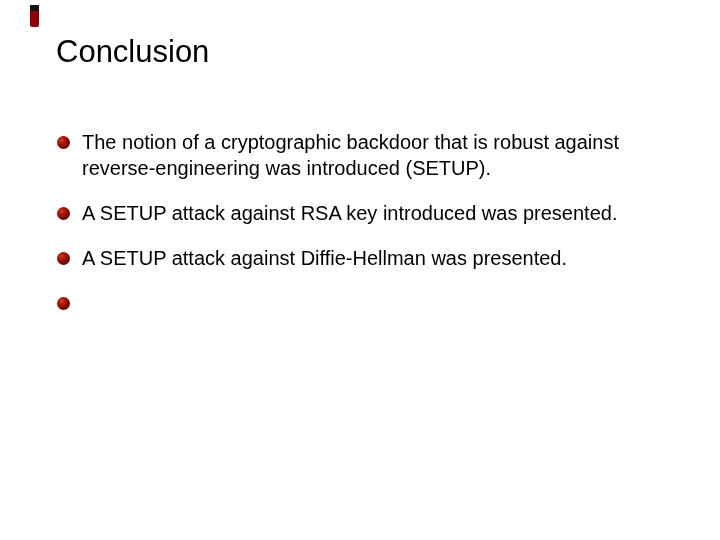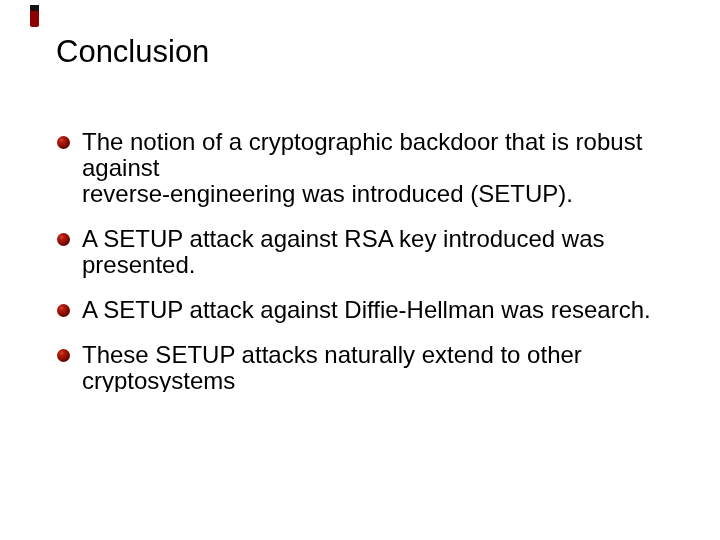--- a/index.html
+++ b/index.html
@@ -58,21 +58,21 @@
     flex: 0 0 13px;
     width: 13px;
     height: 13px;
     margin-top: 7px;
     border-radius: 50%;
     background: radial-gradient(circle at 35% 32%,
       #d4452e 0%, #b01a0a 22%, #8e0f05 48%, #5a0301 74%, #2e0000 100%);
   }
   .bullet-text {
     margin-left: 12px;
-    font-size: 24px;
+    font-size: 20px;
     line-height: 26px;
     white-space: pre-line;
   }
 </style>
 </head>
 <body>
 
 <div class="slide">
 
   <div class="corner-mark">
@@ -90,24 +90,22 @@
 reverse-engineering was introduced (SETUP).</div>
     </div>
 
     <div class="bullet-item">
       <div class="bullet-sphere"></div>
       <div class="bullet-text">A SETUP attack against RSA key introduced was presented.</div>
     </div>
 
     <div class="bullet-item">
       <div class="bullet-sphere"></div>
-      <div class="bullet-text">A SETUP attack against Diffie-Hellman was research.</div>
+      <div class="bullet-text">A SETUP attack against Diffie-Hellman was presented.</div>
     </div>
 
 
     <div class="bullet-item">
       <div class="bullet-sphere"></div>
-      <div class="bullet-text">These SETUP attacks naturally extend to other cryptosystems
-as well: e.g., Cramer-Shoup, etc. (ongoing research…</div>
     </div>
 
   </div>
 </div>
 
 </body></html>

